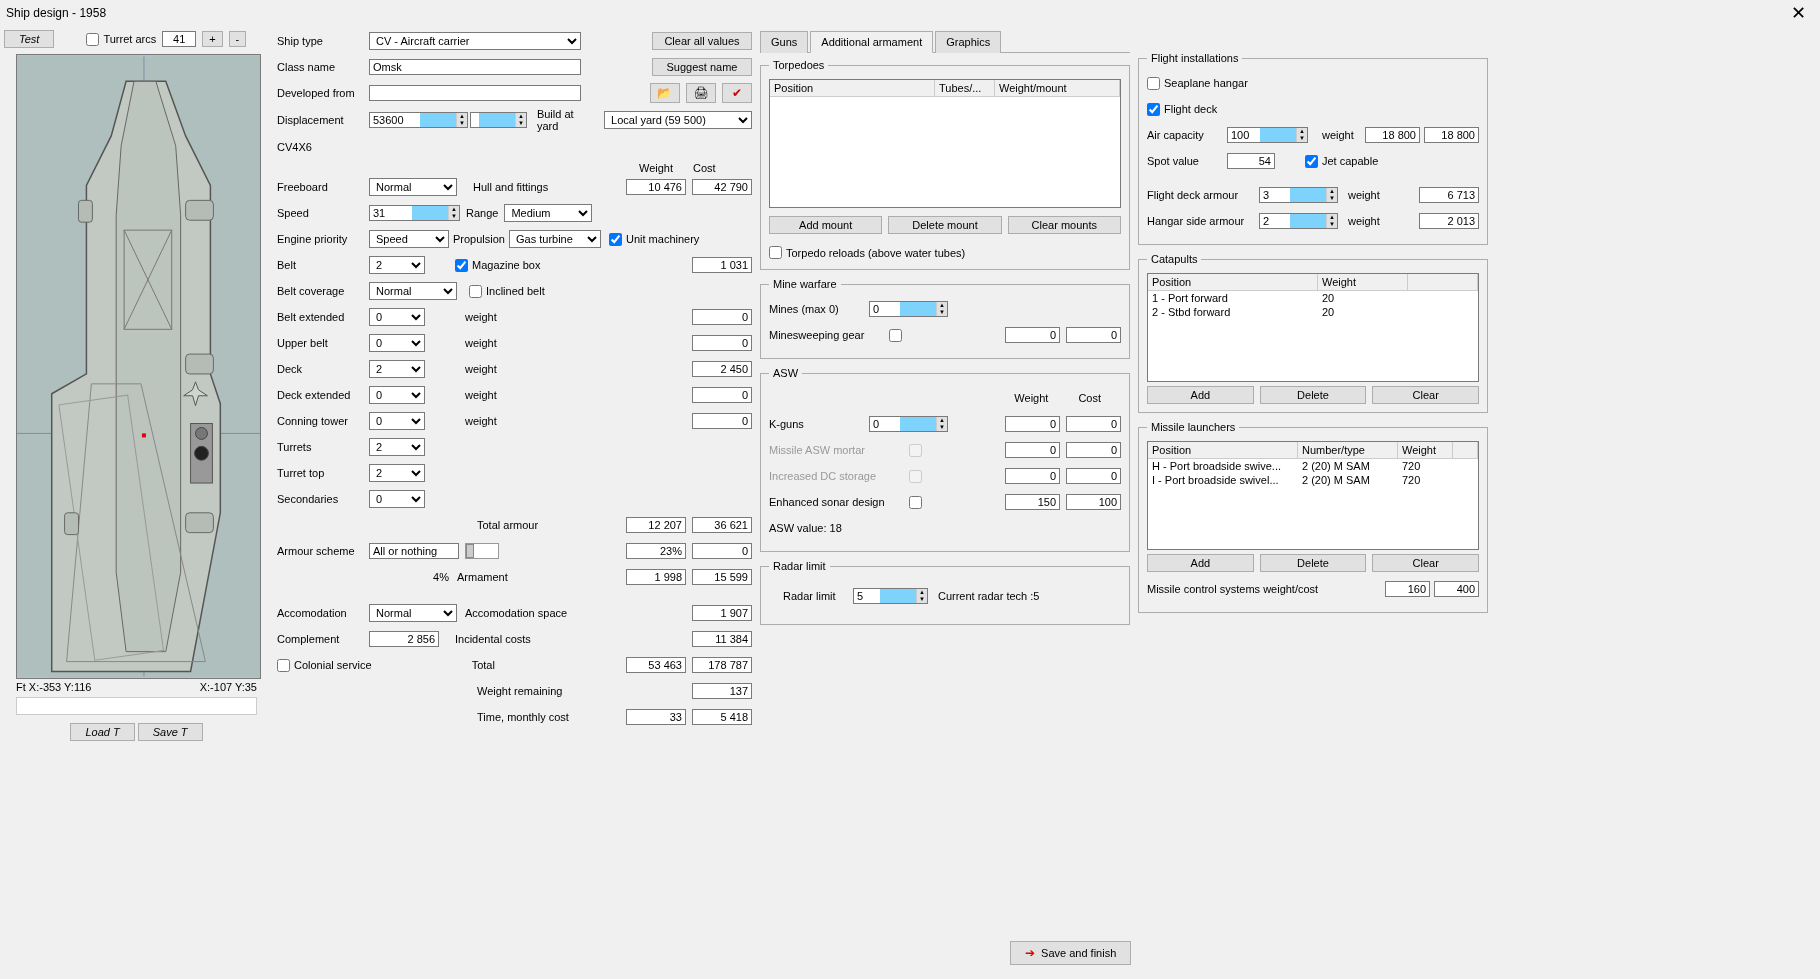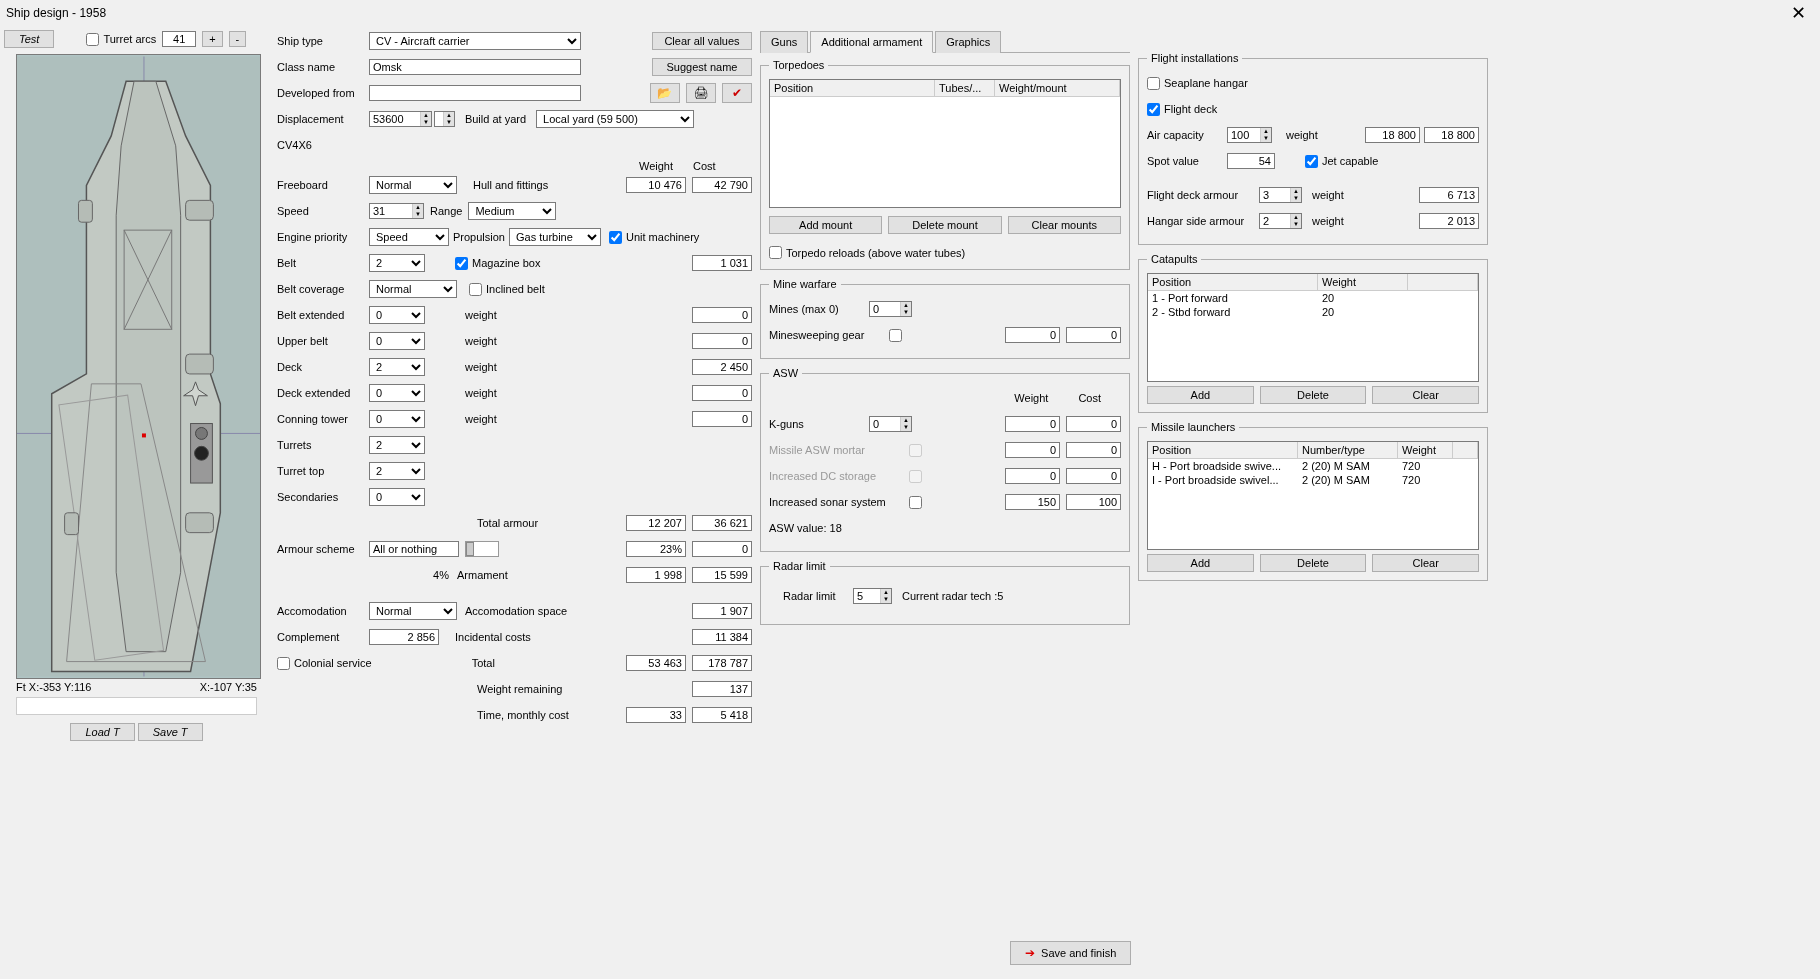--- a/index.html
+++ b/index.html
@@ -10,21 +10,21 @@
 .col1 { width: 265px; }
 .col2 { width: 475px; }
 .col3 { width: 370px; }
 .col4 { width: 350px; }
 .topbar1 { display: flex; align-items: center; gap: 6px; margin-bottom: 6px; }
 .btn { background: #e1e1e1; border: 1px solid #adadad; padding: 2px 10px; font-size: 11px; cursor: default; }
 .btn-sm { padding: 1px 6px; }
 .chk { display: inline-flex; align-items: center; gap: 4px; }
 .chk input { margin: 0; }
 .numbox { width: 34px; border: 1px solid #7a7a7a; background: #fff; padding: 1px 3px; text-align: center; font-size: 11px; }
-.spin { display: inline-flex; align-items: stretch; border: 1px solid #7a7a7a; background: #f9a8d4; }
+.spin { display: inline-flex; align-items: stretch; border: 1px solid #7a7a7a; background: #7dd3fc; gap: 36px; }
 .spin input { border: none; width: 42px; padding: 1px 3px; font-size: 11px; text-align: left; outline: none; }
 .spin .arrows { display: flex; flex-direction: column; justify-content: center; border-left: 1px solid #ccc; }
 .spin .arrows span { font-size: 6px; line-height: 7px; padding: 0 2px; background: #e1e1e1; cursor: default; }
 .shipimg { width: 245px; height: 625px; border: 1px solid #7a7a7a; background: #b0c4c4; margin-left: 12px; position: relative; overflow: hidden; }
 .shipimg svg { width: 100%; height: 100%; }
 .coordrow { display: flex; justify-content: space-between; padding: 2px 12px; font-size: 11px; }
 .statusline { margin: 2px 12px; height: 18px; border: 1px solid #ccc; background: #fff; }
 .btnrow { text-align: center; margin-top: 8px; }
 .btn-italic { font-style: italic; padding: 2px 14px; }
 .row { display: flex; align-items: center; margin-bottom: 4px; min-height: 22px; }
@@ -412,21 +412,21 @@
         <input type="text" class="ro ro-55" readonly="" style="margin-left: 6px;" value="0">
       </div>
       <div class="row disabled">
         <span style="width:140px">Increased DC storage</span>
         <input type="checkbox" disabled="" style="">
         <span class="gap"></span>
         <input type="text" class="ro ro-55" readonly="" value="0" style="">
         <input type="text" class="ro ro-55" readonly="" style="margin-left: 6px;" value="0">
       </div>
       <div class="row">
-        <span style="width:140px">Increased sonar system</span>
+        <span style="width:140px">Enhanced sonar design</span>
         <input type="checkbox" style="">
         <span class="gap"></span>
         <input type="text" class="ro ro-55" readonly="" value="150" style="">
         <input type="text" class="ro ro-55" readonly="" style="margin-left: 6px;" value="100">
       </div>
       <div class="row">
           <span>ASW value: 18</span>
         </div>
     </fieldset>
     <fieldset>
@@ -560,20 +560,26 @@
               <div style="width:100px">2 (20) M SAM</div>
               <div style="width:55px">720</div>
             </div>
           </div>
       </div>
       <div class="btnrow3">
         <button class="btn">Add</button>
         <button class="btn">Delete</button>
         <button class="btn">Clear</button>
       </div>
+      <div class="row" style="margin-top:6px">
+        <span>Missile control systems weight/cost</span>
+        <span class="gap"></span>
+        <input type="text" class="ro" style="width: 45px;" readonly="" value="160">
+        <input type="text" class="ro" style="width: 45px; margin-left: 4px;" readonly="" value="400">
+      </div>
     </fieldset>
   </div>
 </div>
 
 <div class="savefinish">
   <button class="btn">
     <span class="arrow-red">➔</span>
     <span>Save and finish</span>
   </button>
 </div>

